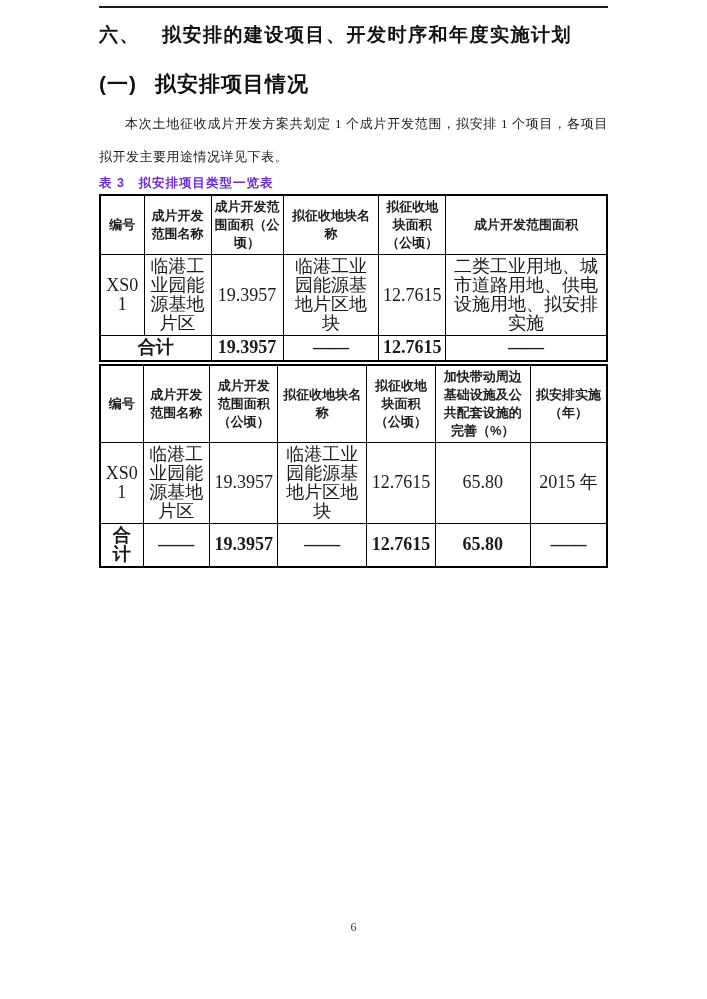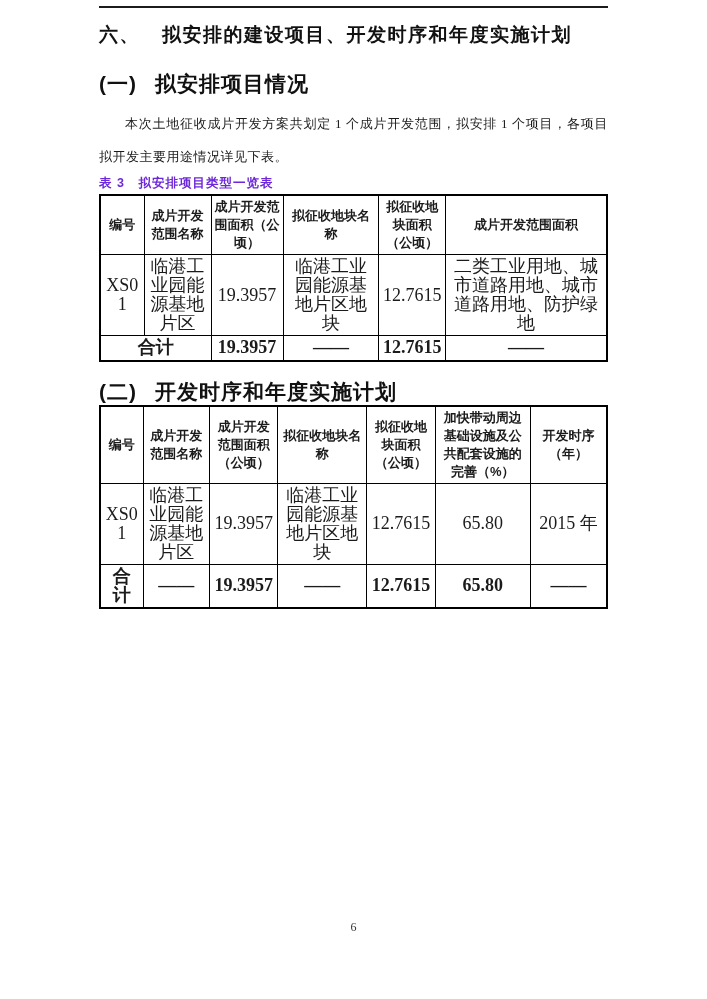--- a/index.html
+++ b/index.html
@@ -153,56 +153,53 @@
             <th>成片开发范围面积</th>
           </tr>
         </thead>
         <tbody>
           <tr class="data-row">
             <td>XS01</td>
             <td>临港工业园能源基地片区</td>
             <td>19.3957</td>
             <td>临港工业园能源基地片区地块</td>
             <td>12.7615</td>
-            <td class="al-left">二类工业用地、城市道路用地、城市道路用地、防护绿地</td>
+            <td class="al-left">二类工业用地、城市道路用地、供电设施用地、拟安排实施</td>
           </tr>
           <tr class="total-row">
             <td colspan="2">合计</td>
             <td>19.3957</td>
             <td>——</td>
             <td>12.7615</td>
             <td class="al-left">——</td>
           </tr>
         </tbody>
       </table>
 
-    <h2 class="sub-heading sub-heading2">
-      <span class="sub-num">(二)</span><span>开发时序和年度实施计划</span>
-    </h2>
 
 
     <table class="doc-table t4">
         <colgroup>
           <col style="width: 8.5%;">
           <col style="width: 13.1%;">
           <col style="width: 13.5%;">
           <col style="width: 17.5%;">
           <col style="width: 13.5%;">
           <col style="width: 18.8%;">
           <col style="width: 15.1%;">
         </colgroup>
         <thead>
           <tr class="header-row">
             <th>编号</th>
             <th>成片开发范围名称</th>
             <th>成片开发范围面积（公顷）</th>
             <th>拟征收地块名称</th>
             <th>拟征收地块面积（公顷）</th>
             <th>加快带动周边基础设施及公共配套设施的完善（%）</th>
-            <th>开发时序（年）</th>
+            <th>拟安排实施（年）</th>
           </tr>
         </thead>
         <tbody>
           <tr class="data-row">
             <td>XS01</td>
             <td>临港工业园能源基地片区</td>
             <td>19.3957</td>
             <td>临港工业园能源基地片区地块</td>
             <td>12.7615</td>
             <td>65.80</td>

